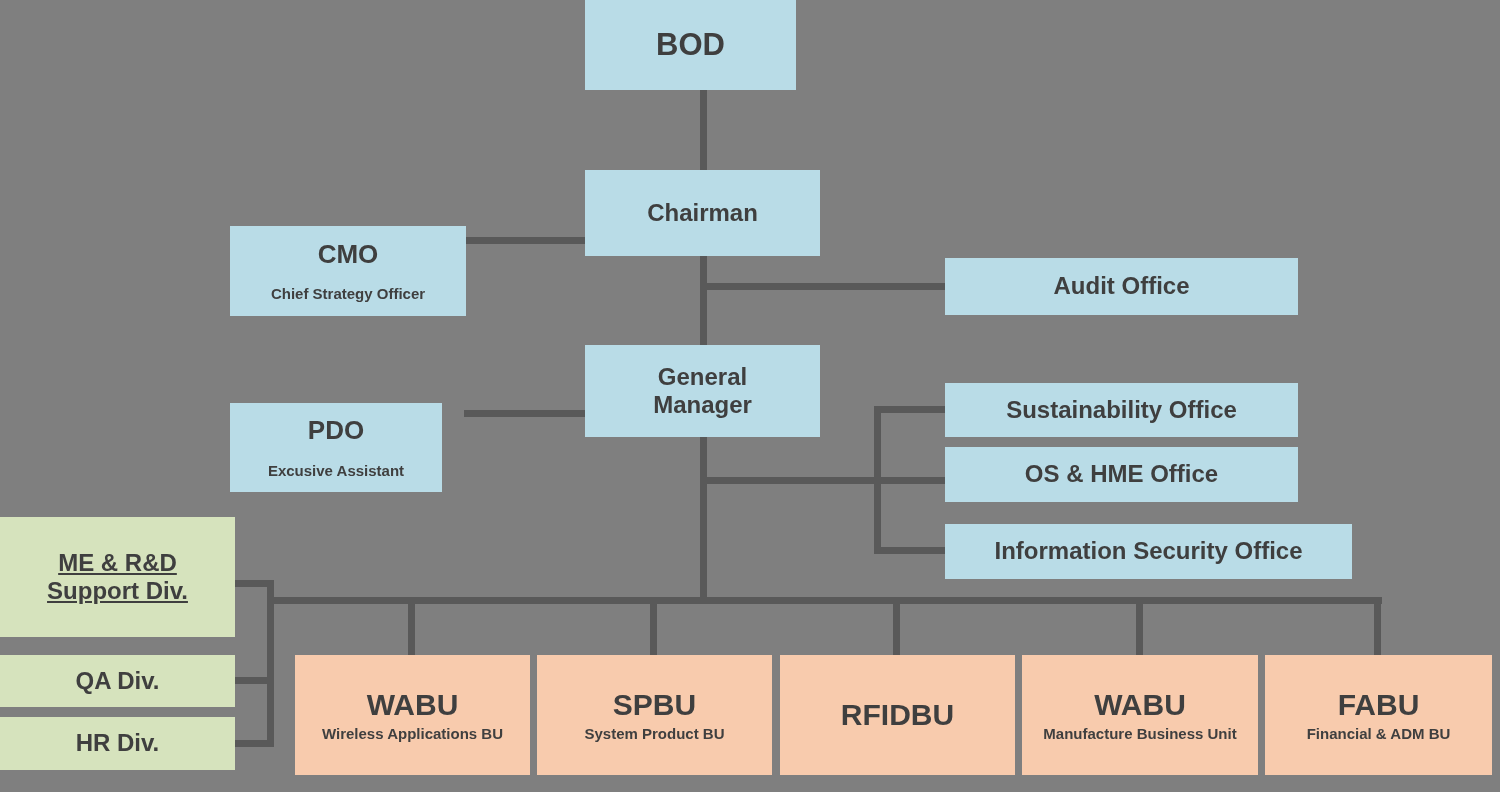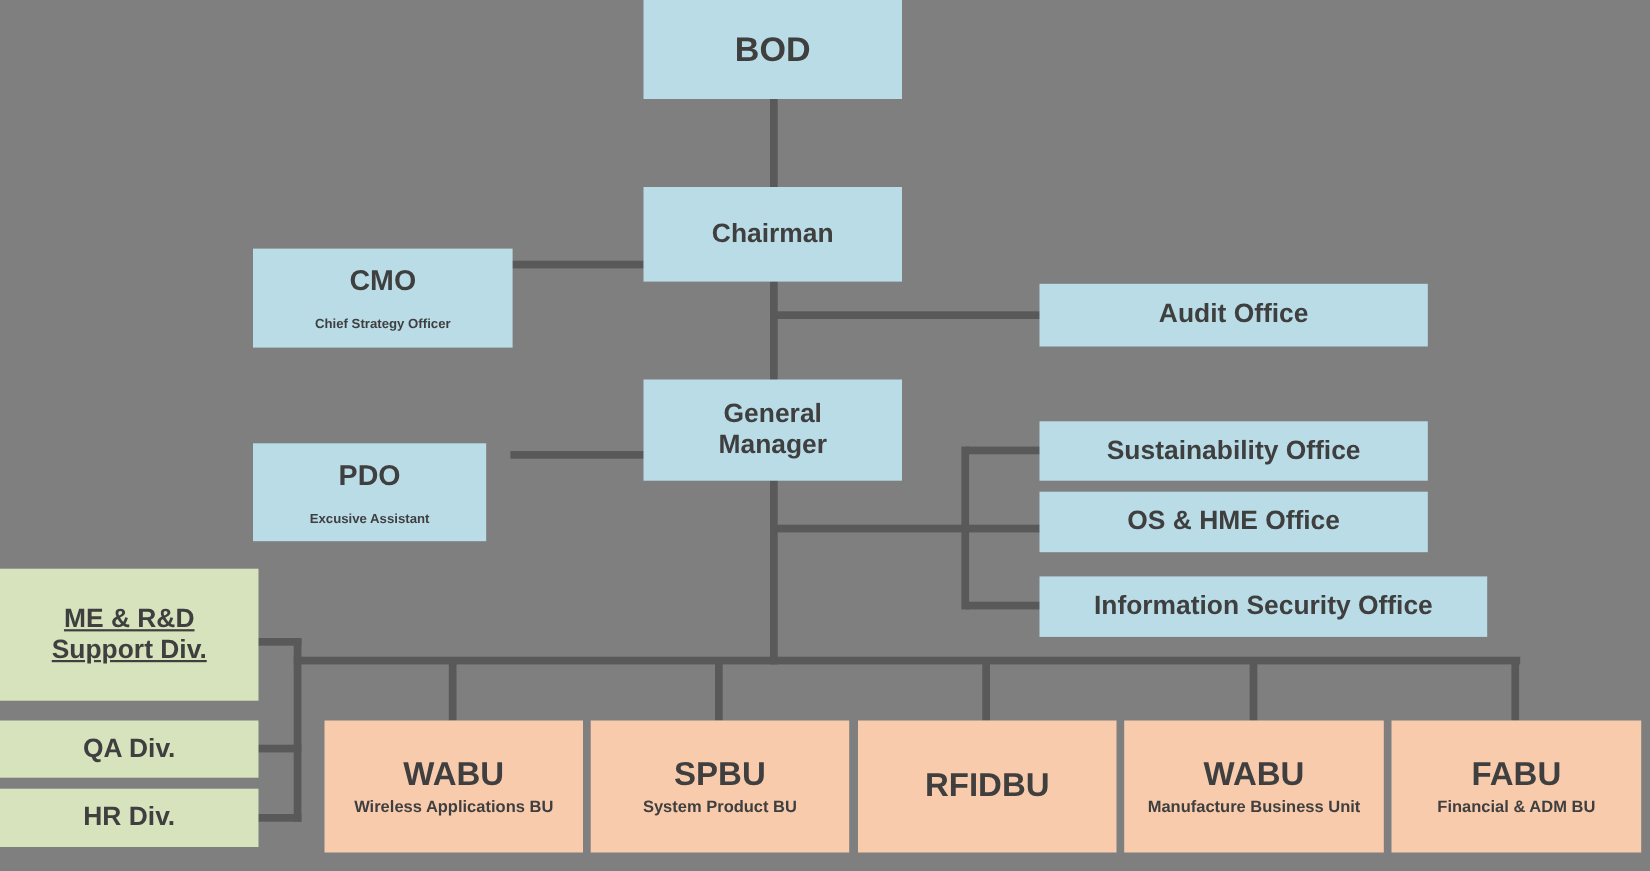--- a/index.html
+++ b/index.html
@@ -40,21 +40,21 @@
   }
   .subtitle {
     white-space: pre-line;
     line-height: 1.22;
     margin-top: 2px;
   }
   .t-xl  { font-size: 31px; }
   .t-lg  { font-size: 26px; }
   .t-md  { font-size: 24px; }
   .t-bu  { font-size: 30px; }
-  .s-md  { font-size: 12px; margin-top: 16px; }
+  .s-md  { font-size: 15px; margin-top: 16px; }
   .s-sm  { font-size: 15px; }
 </style>
 </head>
 <body>
 
 <div id="stage">
 
   <div class="line" style="left:700px; top:88px;  width:7px;  height:84px;"></div>
   <div class="line" style="left:464px; top:237px; width:122px; height:7px;"></div>
   <div class="line" style="left:700px; top:254px; width:7px;  height:93px;"></div>
@@ -70,21 +70,21 @@
   <div class="line" style="left:267px; top:580px; width:7px;  height:167px;"></div>
   <div class="line" style="left:230px; top:580px; width:44px;  height:7px;"></div>
   <div class="line" style="left:230px; top:677px; width:44px;  height:7px;"></div>
   <div class="line" style="left:230px; top:740px; width:44px;  height:7px;"></div>
   <div class="line" style="left:408px;  top:600px; width:7px; height:55px;"></div>
   <div class="line" style="left:650px;  top:600px; width:7px; height:55px;"></div>
   <div class="line" style="left:893px;  top:600px; width:7px; height:55px;"></div>
   <div class="line" style="left:1136px; top:600px; width:7px; height:55px;"></div>
   <div class="line" style="left:1374px; top:600px; width:7px; height:55px;"></div>
 
-  <div class="box blue" style="left:585px; top:0px; width:235px; height:90px;">
+  <div class="box blue" style="left:585px; top:0px; width:211px; height:90px;">
     <span class="title t-xl">BOD</span>
   </div>
 
   <div class="box blue" style="left:585px; top:170px; width:235px; height:86px;">
     <span class="title t-md">Chairman</span>
   </div>
 
   <div class="box blue" style="left:230px; top:226px; width:236px; height:90px;">
     <span class="title t-lg">CMO</span>
     <span class="subtitle s-md">Chief Strategy Officer</span>

